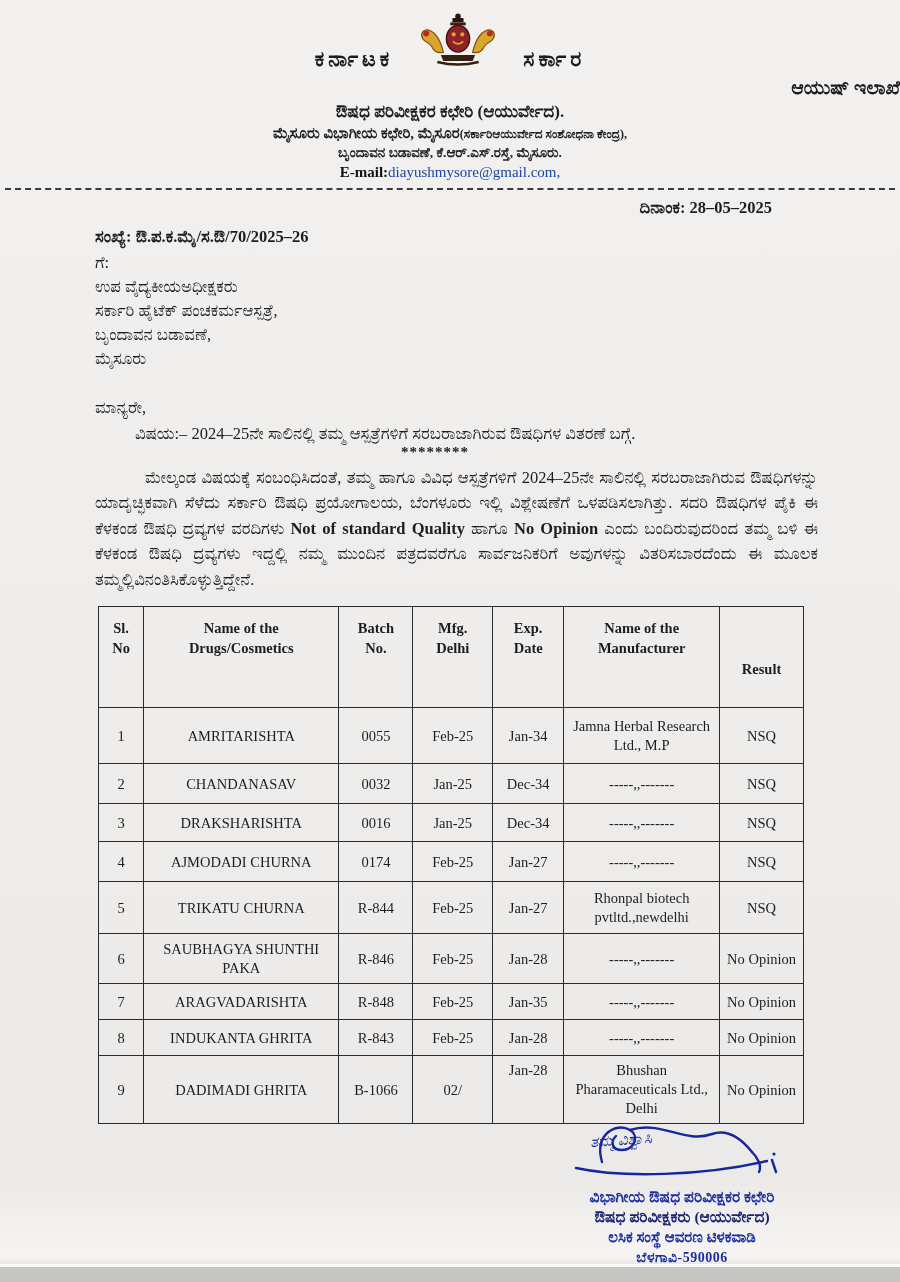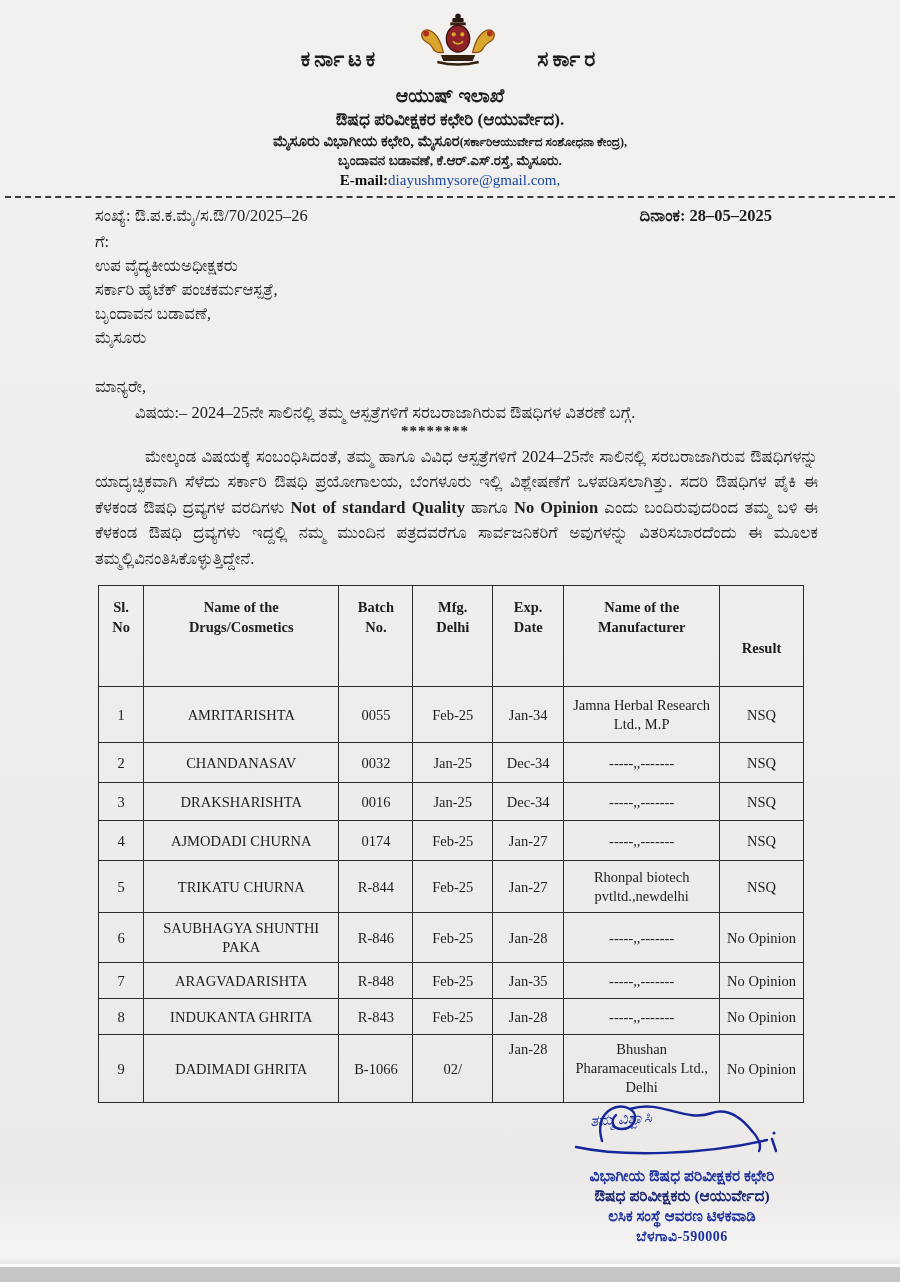--- a/index.html
+++ b/index.html
@@ -3,35 +3,35 @@
 <meta charset="utf-8">
 <style>
   html,body{margin:0;padding:0;background:#d8d7d5;}
   .page{
     width:900px;height:1282px;margin:0 auto;position:relative;overflow:hidden;
     background:linear-gradient(180deg,#f3f1ef 0%,#efedeb 55%,#eceae8 92%,#f6f5f4 98%,#c9c8c6 100%);
     font-family:"Liberation Serif",serif;color:#1d1d1d;
   }
   
   .masthead{padding-top:6px;text-align:center;}
-  .org-line{display:flex;justify-content:center;align-items:flex-end;gap:36px;height:68px;}
+  .org-line{display:flex;justify-content:center;align-items:flex-end;gap:22px;height:68px;}
   .org-word{font-weight:bold;font-size:21px;letter-spacing:4px;padding-bottom:2px;}
   .emblem-wrap{height:64px;display:flex;align-items:flex-end;}
-  .dept-line{font-size:19px;font-weight:bold;margin-top:11px;}
+  .dept-line{font-size:19px;font-weight:bold;margin-top:3px;text-align:right;}
   .office-line{font-size:17px;font-weight:bold;margin-top:3px;}
   .division-line{font-size:15px;font-weight:bold;margin-top:3px;}
   .division-paren{font-size:12px;font-weight:bold;}
   .addr-line{font-size:13.5px;font-weight:bold;margin-top:3px;}
   .email-line{font-size:15px;margin-top:3px;}
   .email-label{font-weight:bold;color:#111;}
   .email-value{color:#1a46a0;}
   .dash-divider{border-top:2.5px dashed #3b3b3b;margin:7px 5px 0 5px;height:0;}
   
   .ref-row{display:flex;justify-content:space-between;padding:8px 128px 0 95px;font-size:16.5px;}
-  .ref-no{font-weight:normal;}
+  .ref-no{font-weight:bold;margin-top:29px;}
   .ref-date{font-weight:bold;text-align:right;}
   
   .to-block{padding:2px 0 0 95px;font-size:16.5px;line-height:1.45;}
   .to-label{margin-top:2px;}
   
   .salutation{padding:27px 0 0 95px;font-size:16.5px;}
   .subject-line{padding:6px 60px 0 135px;font-size:16.5px;}
   .subject-stars{text-align:center;font-size:15px;letter-spacing:1px;font-weight:bold;padding-right:30px;}
   
   .body-par{margin:4px 82px 0 95px;font-size:16.5px;line-height:1.55;text-align:justify;text-indent:50px;}

